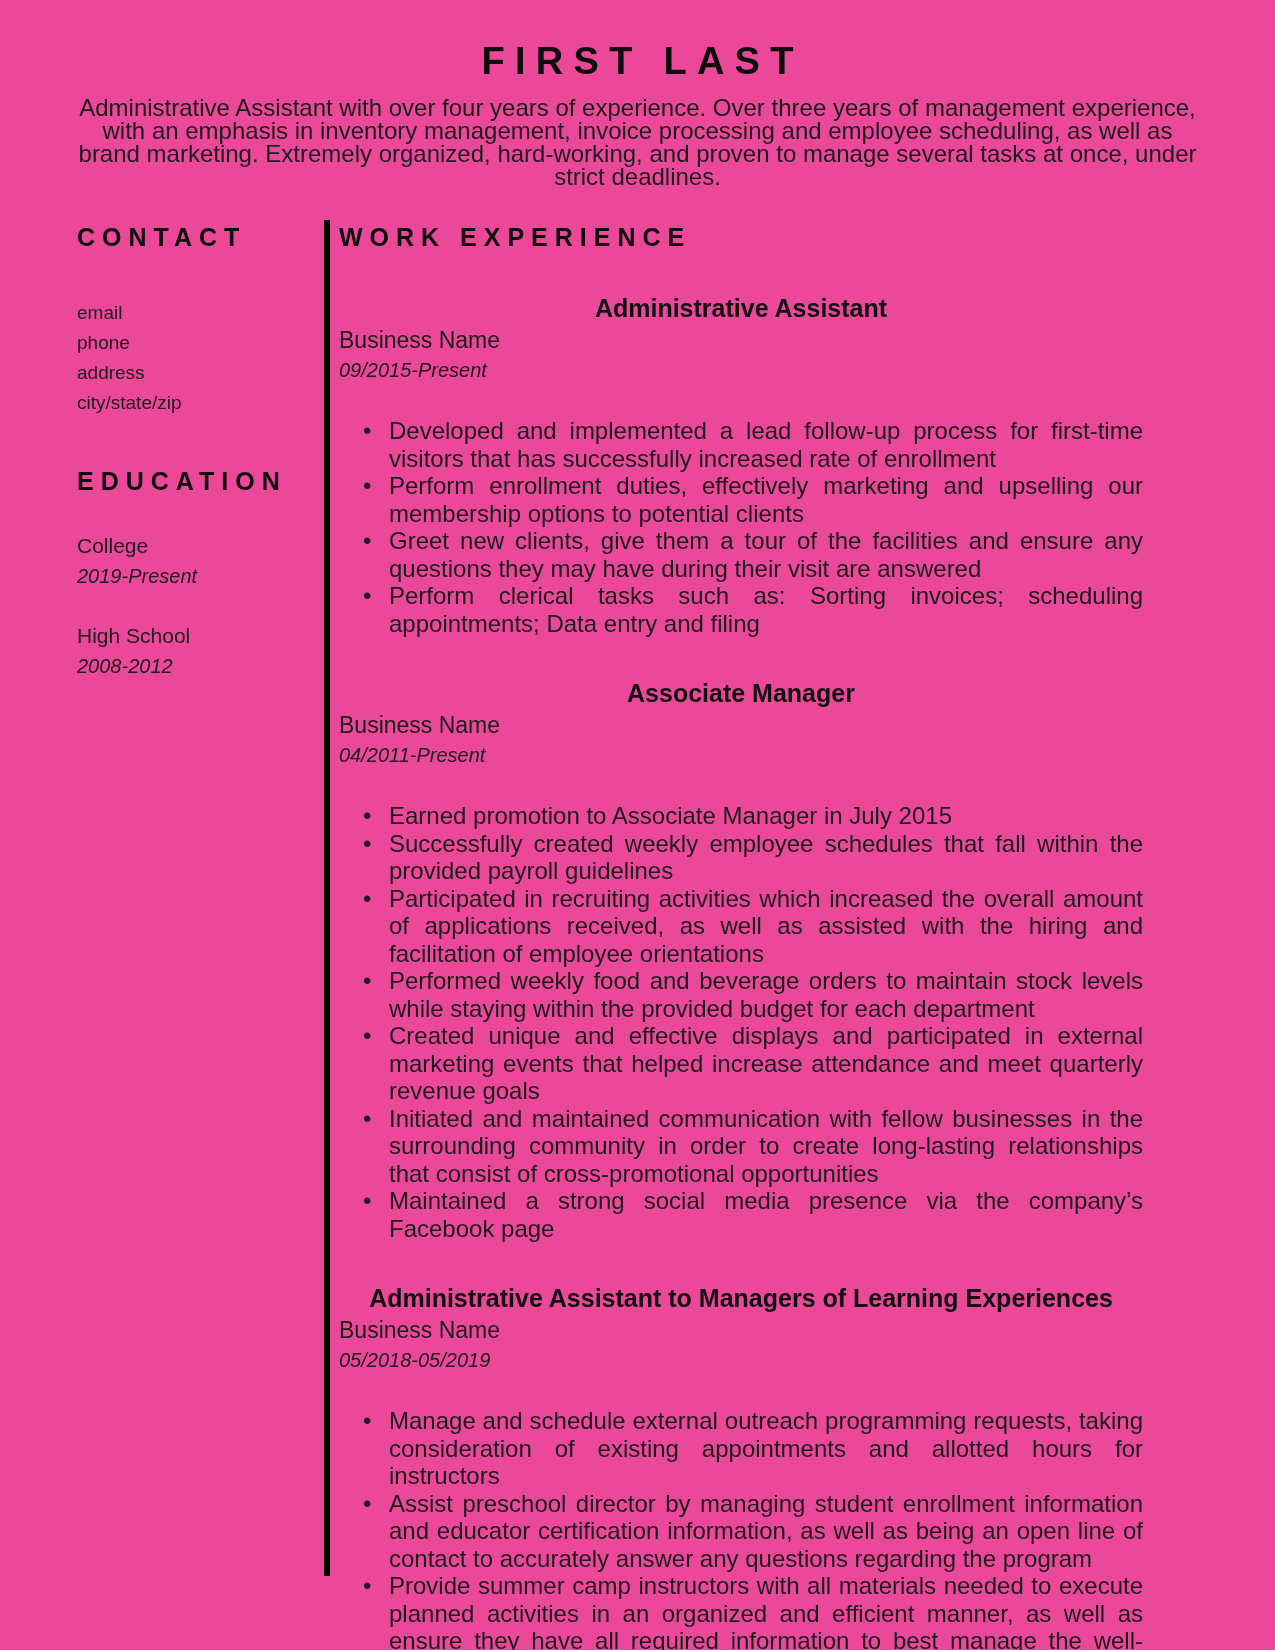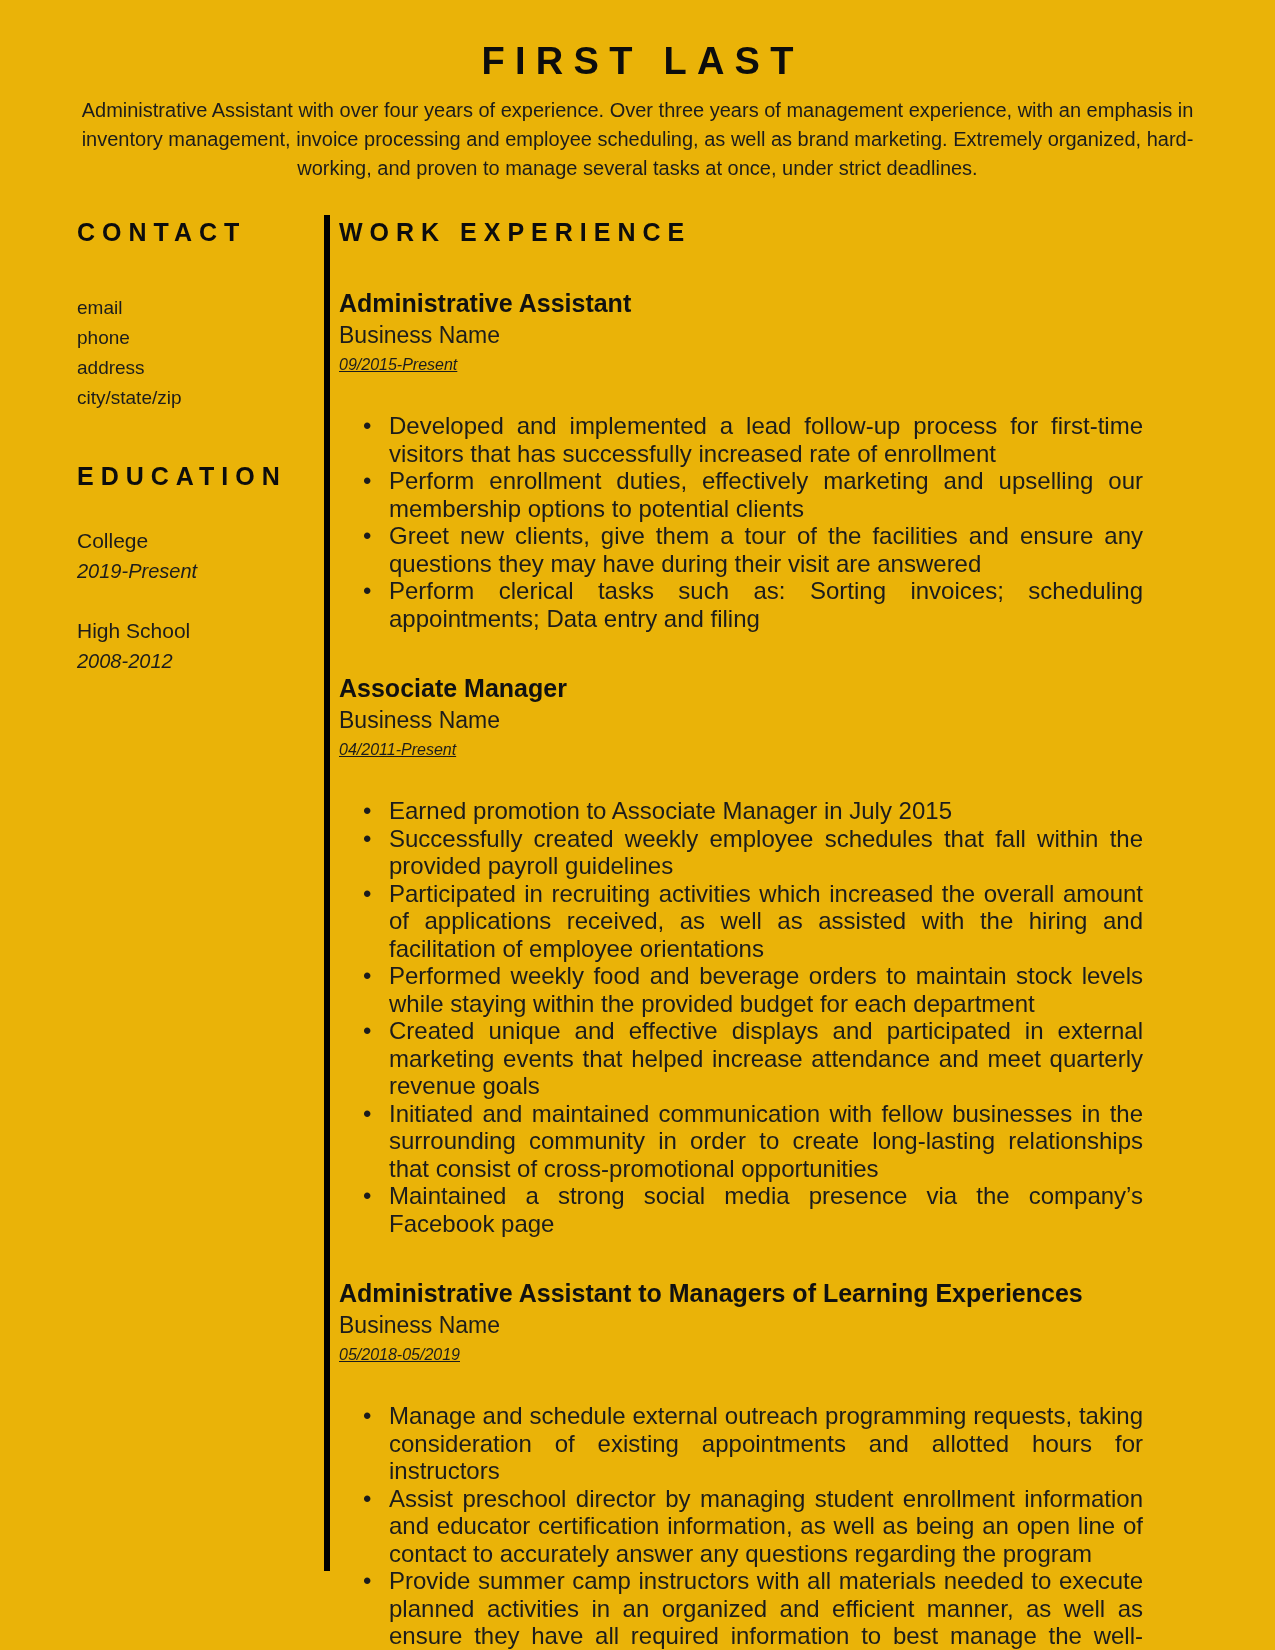--- a/index.html
+++ b/index.html
@@ -2,38 +2,38 @@
 <html><head>
 <meta charset="utf-8">
 <style>
   html, body { margin: 0; padding: 0; background: #ffffff; }
   body {
     width: 1275px; height: 1650px;
     font-family: "Liberation Sans", sans-serif;
     color: #1c1c1c;
     -webkit-font-smoothing: antialiased;
   }
-  .page { position: relative; width: 1275px; height: 1650px; overflow: hidden; background: #eab308; }
+  .page { position: relative; width: 1275px; height: 1650px; overflow: hidden; background: #ec4899; }
 
   
   .name {
     margin: 40px 0 0 0;
     text-align: center;
     font-size: 38px;
     font-weight: 700;
     letter-spacing: 0.27em;
     color: #0d0d0d;
     text-indent: 0.27em; 
   }
   .summary {
     width: 1135px;
     margin: 13px auto 0 auto;
     text-align: center;
-    font-size: 20px;
-    line-height: 29px;
+    font-size: 24px;
+    line-height: 23px;
     color: #1c1c1c;
   }
 
   
   .columns { display: flex; align-items: flex-start; margin-top: 32px; }
   .col-left  { flex: none; width: 247px; padding-left: 77px; }
   .divider   { flex: none; width: 6px; height: 1356px; background: #000; }
   .col-right { flex: none; width: 804px; padding-left: 9px; padding-right: 0; }
 
   .section-heading {
@@ -61,23 +61,24 @@
   .edu-dates  { font-size: 20px; line-height: 30px; font-style: italic; }
 
   
   .job { margin-top: 40px; }
   .job-role {
     margin: 0;
     font-size: 25px;
     font-weight: 700;
     line-height: 33px;
     color: #111;
+    text-align: center;
   }
   .job-company { font-size: 23px; line-height: 31px; }
-  .job-dates   { font-size: 16px; line-height: 28px; font-style: italic; text-decoration: underline; }
+  .job-dates   { font-size: 20px; line-height: 28px; font-style: italic; }
 
   .bullets {
     list-style: none;
     margin: 33px 0 0 0;
     padding: 0;
   }
   .bullets li {
     position: relative;
     padding-left: 50px;
     text-align: justify;

